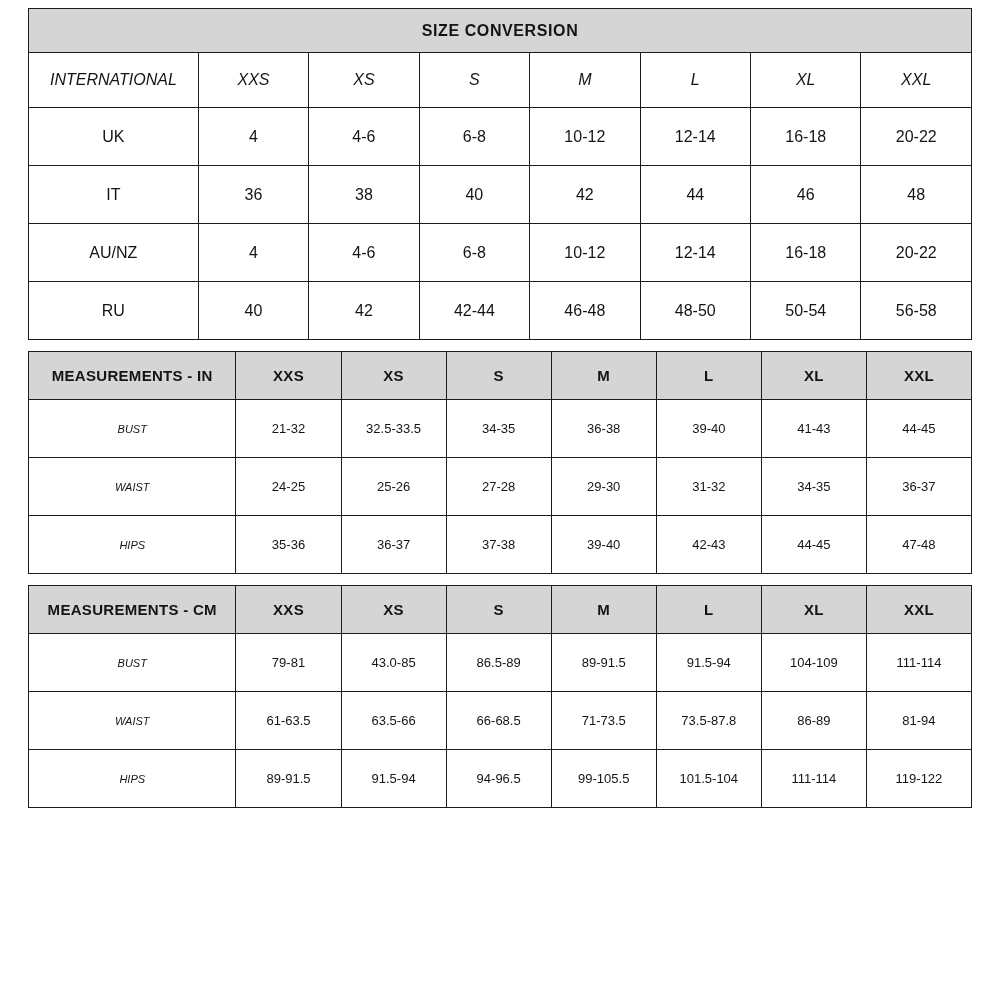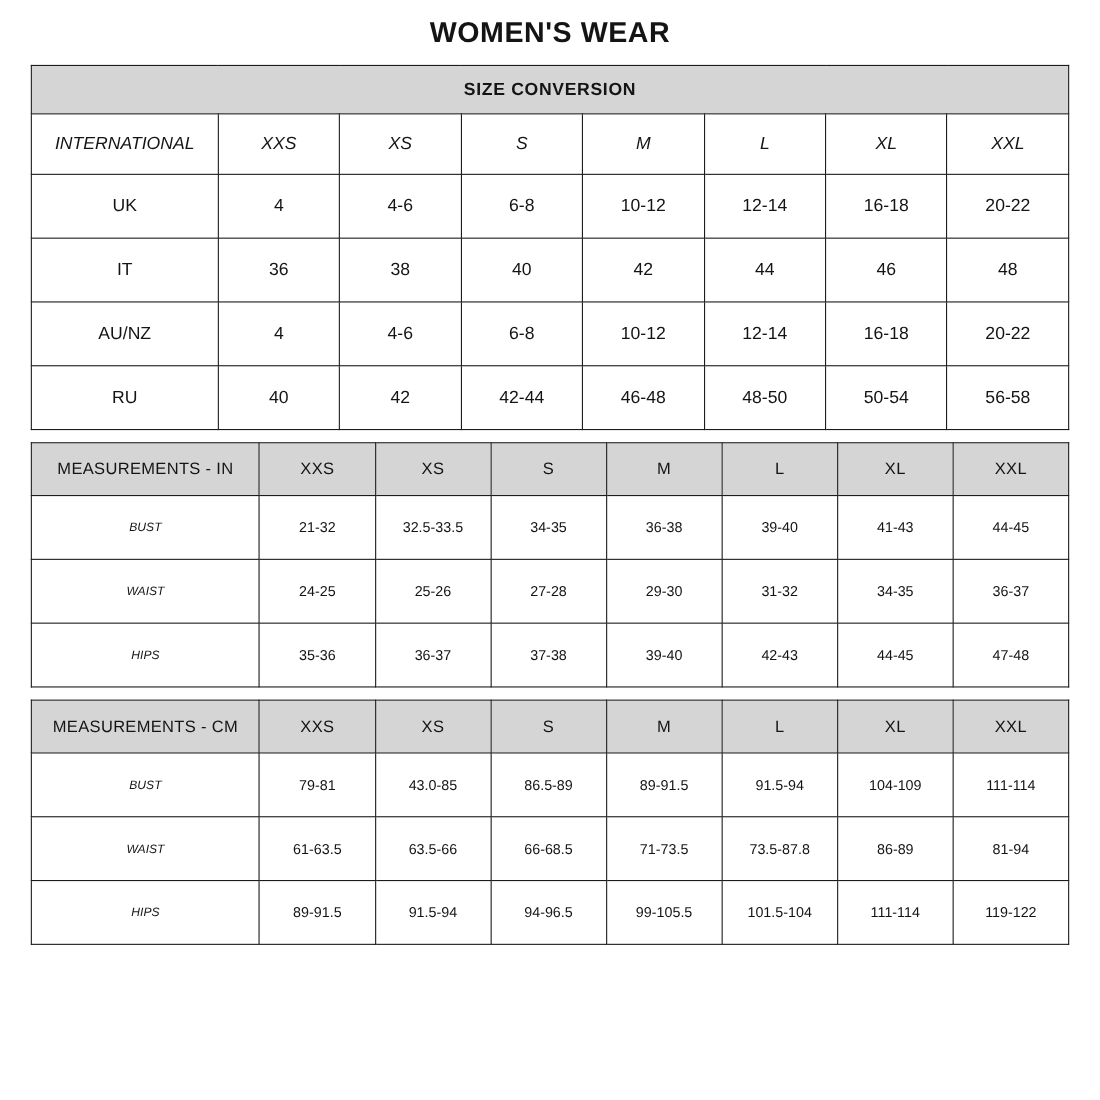--- a/index.html
+++ b/index.html
@@ -39,33 +39,32 @@
     background: var(--header-bg, #d5d5d5);
     font-weight: 700;
     font-size: 16px;
     letter-spacing: 0.6px;
   }
   .tbl-size .header-row td { height: 55px; font-size: 16px; font-style: italic; }
   .tbl-size .data-row td { height: 58px; font-size: 16px; }
   .tbl-meas .header-row td {
     height: 48px;
     background: var(--header-bg, #d5d5d5);
-    font-weight: 400;
+    font-weight: 700;
     font-size: 15px;
     letter-spacing: 0.3px;
   }
   .tbl-meas .data-row td { height: 58px; font-size: 13px; }
   .tbl-meas .data-row td.row-label { font-size: 11px; font-style: italic; }
 </style>
 </head>
 <body>
 
 <div class="page">
 
-  <h1 class="page-title">WOMEN'S WEAR</h1>
 
   <table class="tbl tbl-size">
     <colgroup>
         <col class="label-col">
         <col span="7">
       </colgroup>
   <tbody>
         <tr>
           <td colspan="8" class="title-cell">SIZE CONVERSION</td>
         </tr>

